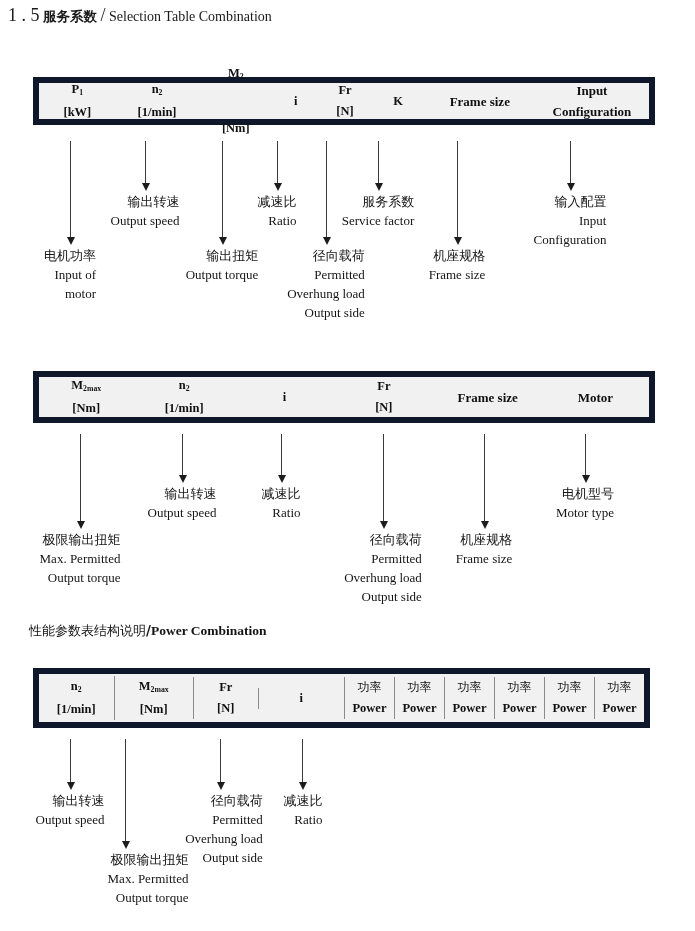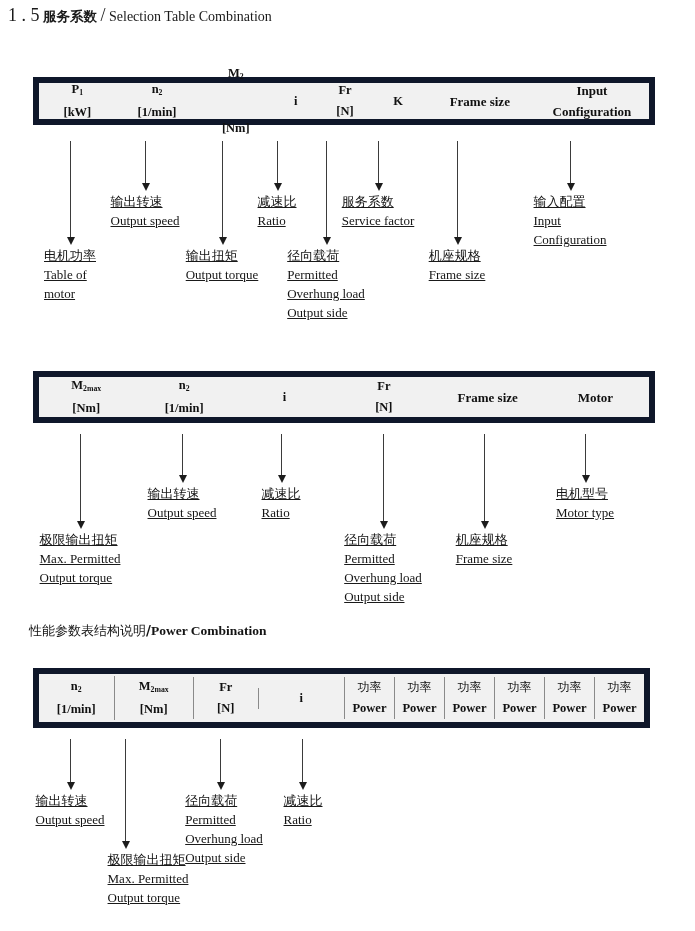--- a/index.html
+++ b/index.html
@@ -130,25 +130,24 @@
     width: 0;
     height: 0;
     border-left: 4px solid transparent;
     border-right: 4px solid transparent;
     border-top: 8px solid #1c1c1c;
   }
 
   
   .anno {
     position: absolute;
-    text-align: left;
+    text-align: right;
     white-space: nowrap;
     line-height: 18px;
     transform: translateX(-50%);
-    text-decoration: underline;
   }
   .anno .cn {
     display: block;
     font-family: "DejaVu Sans", "Liberation Sans", sans-serif;
     font-size: 13px;
     line-height: 19px;
     color: #151515;
   }
   .anno .en {
     display: block;
@@ -207,21 +206,21 @@
   <div class="arrow" style="left:145px; top:141px; height:43px;"></div>
   <div class="arrow" style="left:222px; top:141px; height:97px;"></div>
   <div class="arrow" style="left:277px; top:141px; height:43px;"></div>
   <div class="arrow" style="left:326px; top:141px; height:97px;"></div>
   <div class="arrow" style="left:378px; top:141px; height:43px;"></div>
   <div class="arrow" style="left:457px; top:141px; height:97px;"></div>
   <div class="arrow" style="left:570px; top:141px; height:43px;"></div>
 
   <div class="anno" style="left:70px; top:246px;">
     <span class="cn">电机功率</span>
-    <span class="en">Table of</span>
+    <span class="en">Input of</span>
     <span class="en">motor</span>
   </div>
   <div class="anno" style="left:145px; top:192px;">
     <span class="cn">输出转速</span>
     <span class="en">Output speed</span>
   </div>
   <div class="anno" style="left:222px; top:246px;">
     <span class="cn">输出扭矩</span>
     <span class="en">Output torque</span>
   </div>

